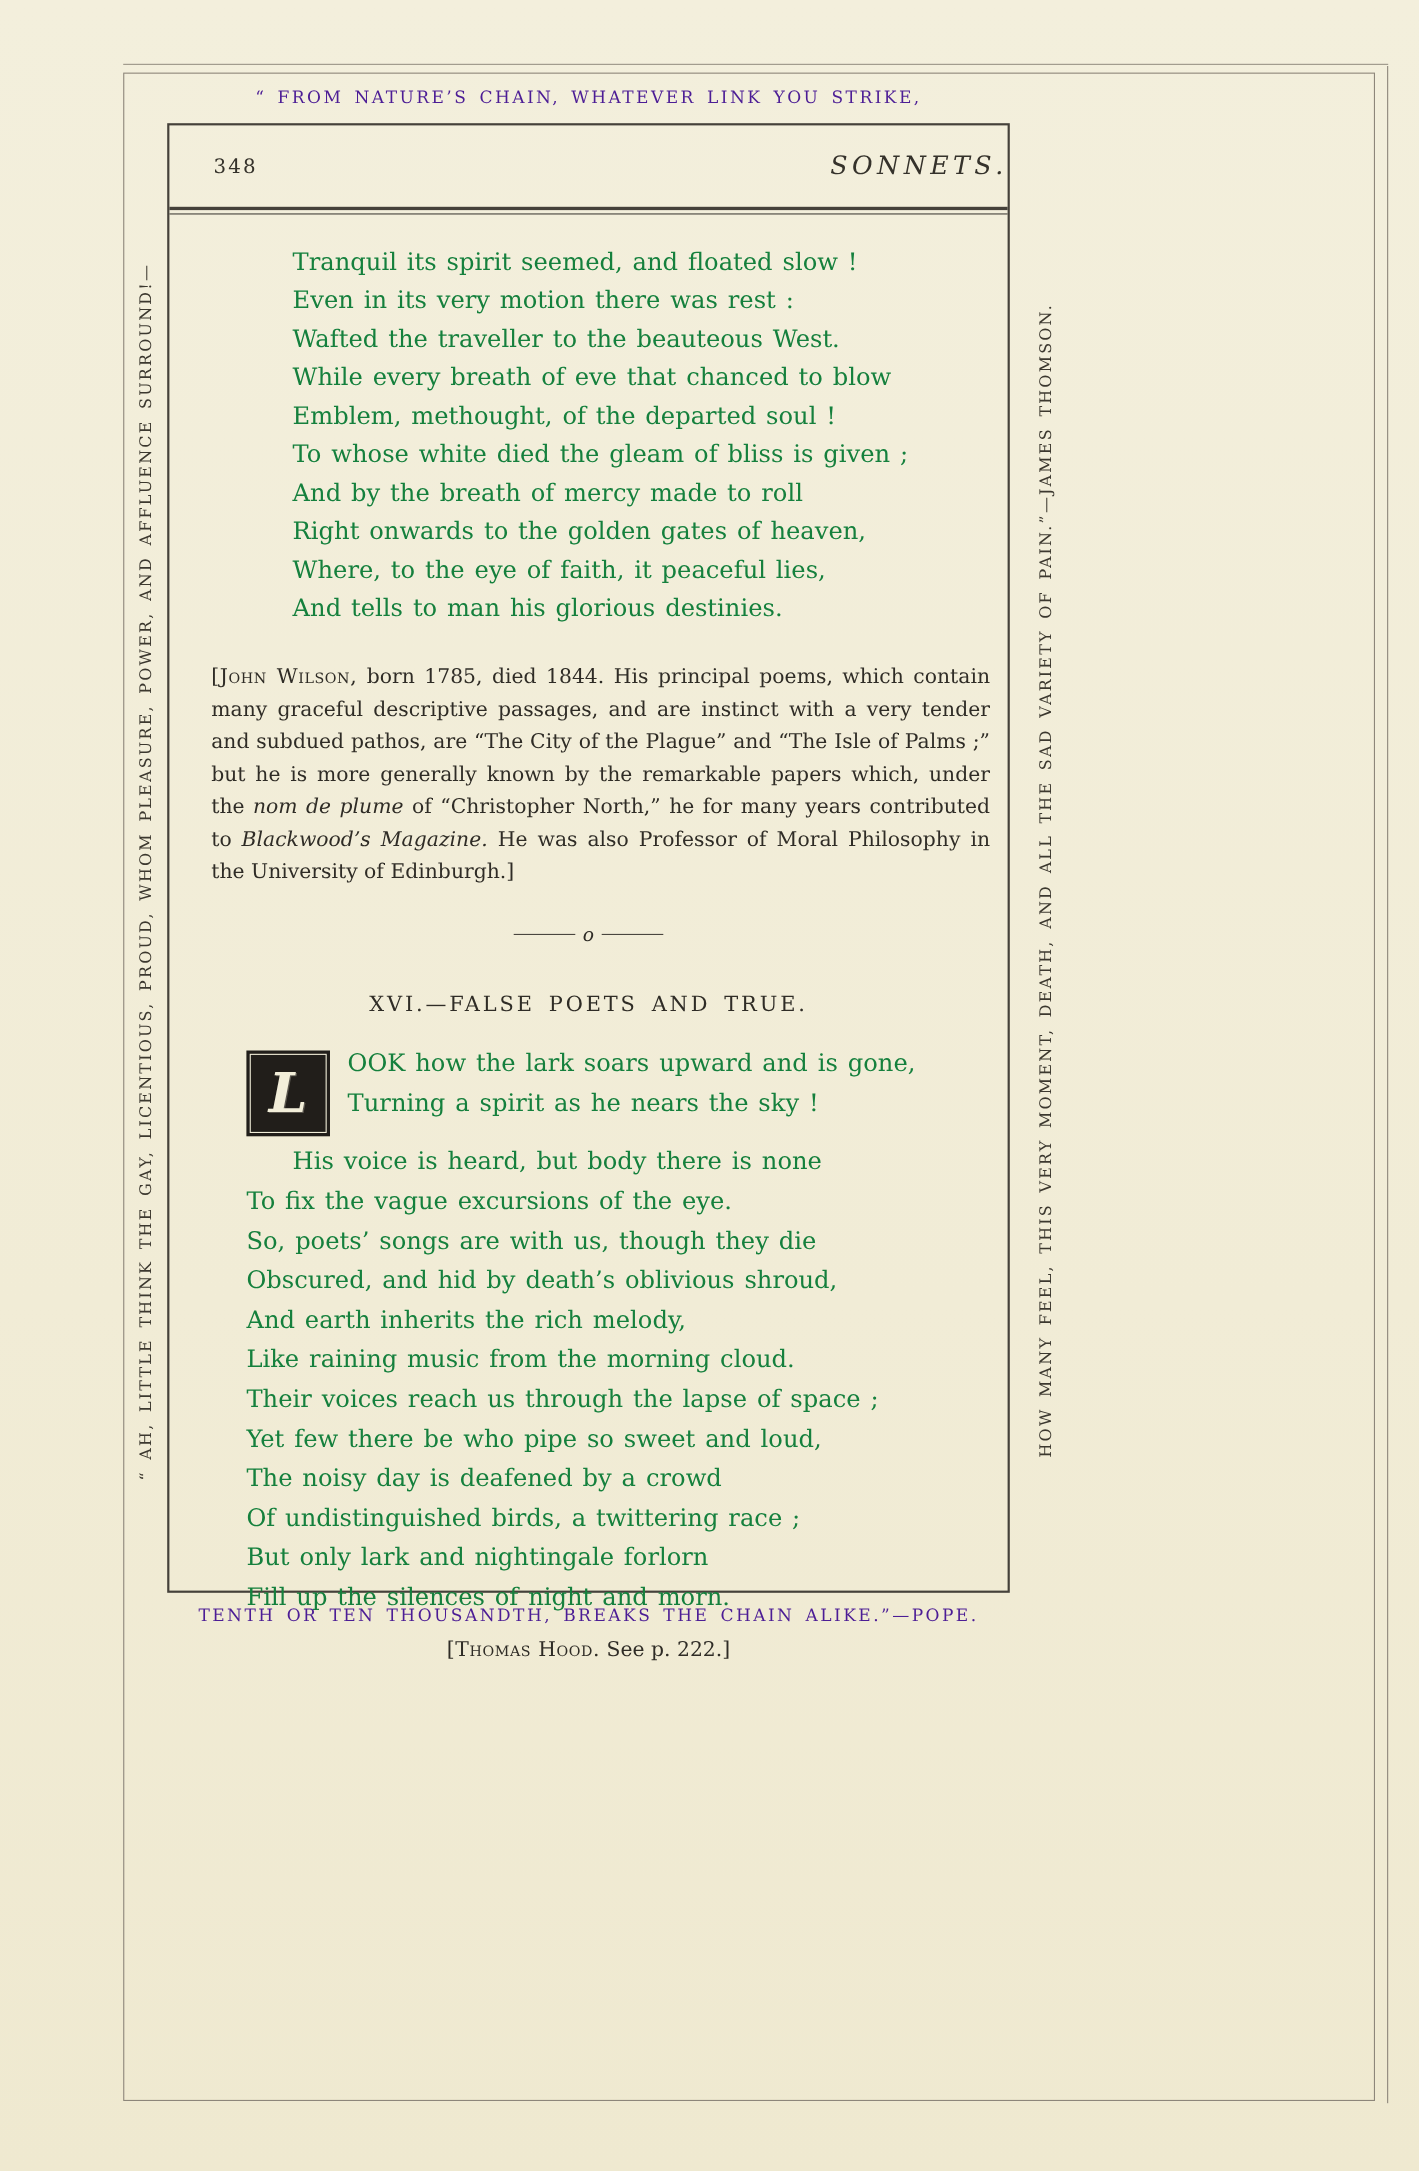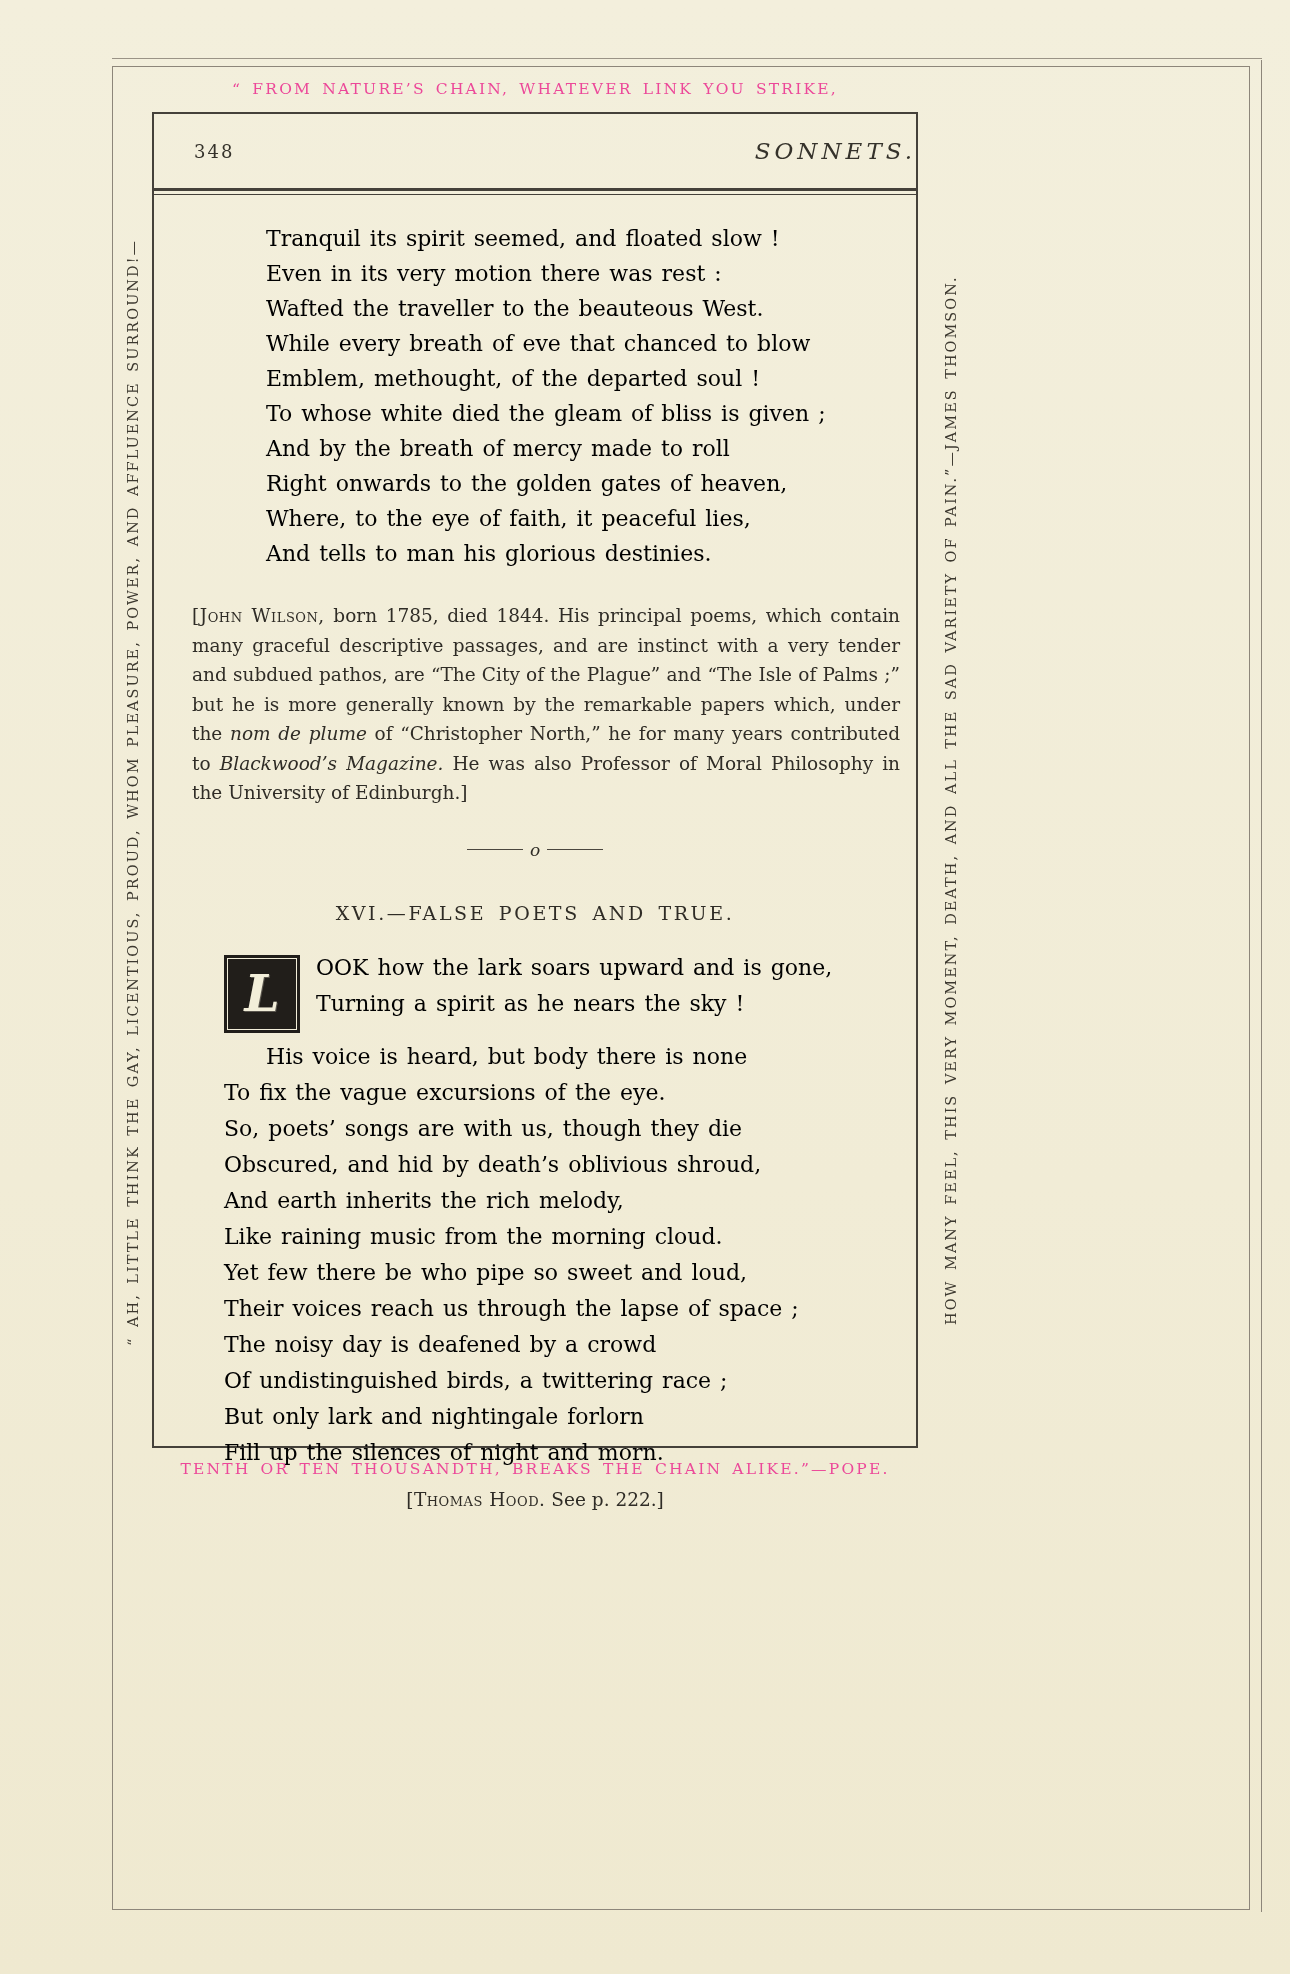--- a/index.html
+++ b/index.html
@@ -33,21 +33,21 @@
     width: 1150px; height: 0;
     border-top: 1px solid #9a9386;
   }
   .top-quote, .bottom-quote {
     position: absolute;
     left: 152px; width: 766px;
     text-align: center;
     font-size: 15.5px;
     letter-spacing: 2.2px;
     word-spacing: 3px;
-    color: #ec4899;
+    color: #4c1d95;
   }
   .top-quote { top: 80px; }
   .bottom-quote { top: 1460px; }
   .margin-quote {
     position: absolute;
     writing-mode: vertical-rl;
     transform: rotate(180deg);
     font-size: 14.5px;
     letter-spacing: 2px;
     word-spacing: 3px;
@@ -94,21 +94,21 @@
     color: #35322b;
   }
   .header-rule {
     height: 3px;
     margin: 0;
     border-top: 3px solid #45413a;
     border-bottom: 1px solid #45413a;
   }
   .poem .line {
     font-size: 22px;
-    color: #000000;
+    color: #15803d;
     word-spacing: 2px;
     white-space: nowrap;
   }
   .poem1 {
     margin: 26px 0 0 112px;
   }
   .poem1 .line { line-height: 35px; }
   .author-note {
     margin: 30px 16px 0 38px;
     font-size: 18.5px;
@@ -232,22 +232,22 @@
           <span class="dropcap-letter">L</span>
         </span>
       <div class="line">OOK how the lark soars upward and is gone,</div>
       <div class="line">Turning a spirit as he nears the sky !</div>
       <div class="line clear indent">His voice is heard, but body there is none</div>
       <div class="line">To fix the vague excursions of the eye.</div>
       <div class="line">So, poets’ songs are with us, though they die</div>
       <div class="line">Obscured, and hid by death’s oblivious shroud,</div>
       <div class="line">And earth inherits the rich melody,</div>
       <div class="line">Like raining music from the morning cloud.</div>
+      <div class="line">Their voices reach us through the lapse of space ;</div>
       <div class="line">Yet few there be who pipe so sweet and loud,</div>
-      <div class="line">Their voices reach us through the lapse of space ;</div>
       <div class="line">The noisy day is deafened by a crowd</div>
       <div class="line">Of undistinguished birds, a twittering race ;</div>
       <div class="line">But only lark and nightingale forlorn</div>
       <div class="line">Fill up the silences of night and morn.</div>
     </div>
 
     <div class="attribution"><span class="sc">[Thomas Hood.</span><span> See p. 222.]</span></div>
 
   </div>
 

